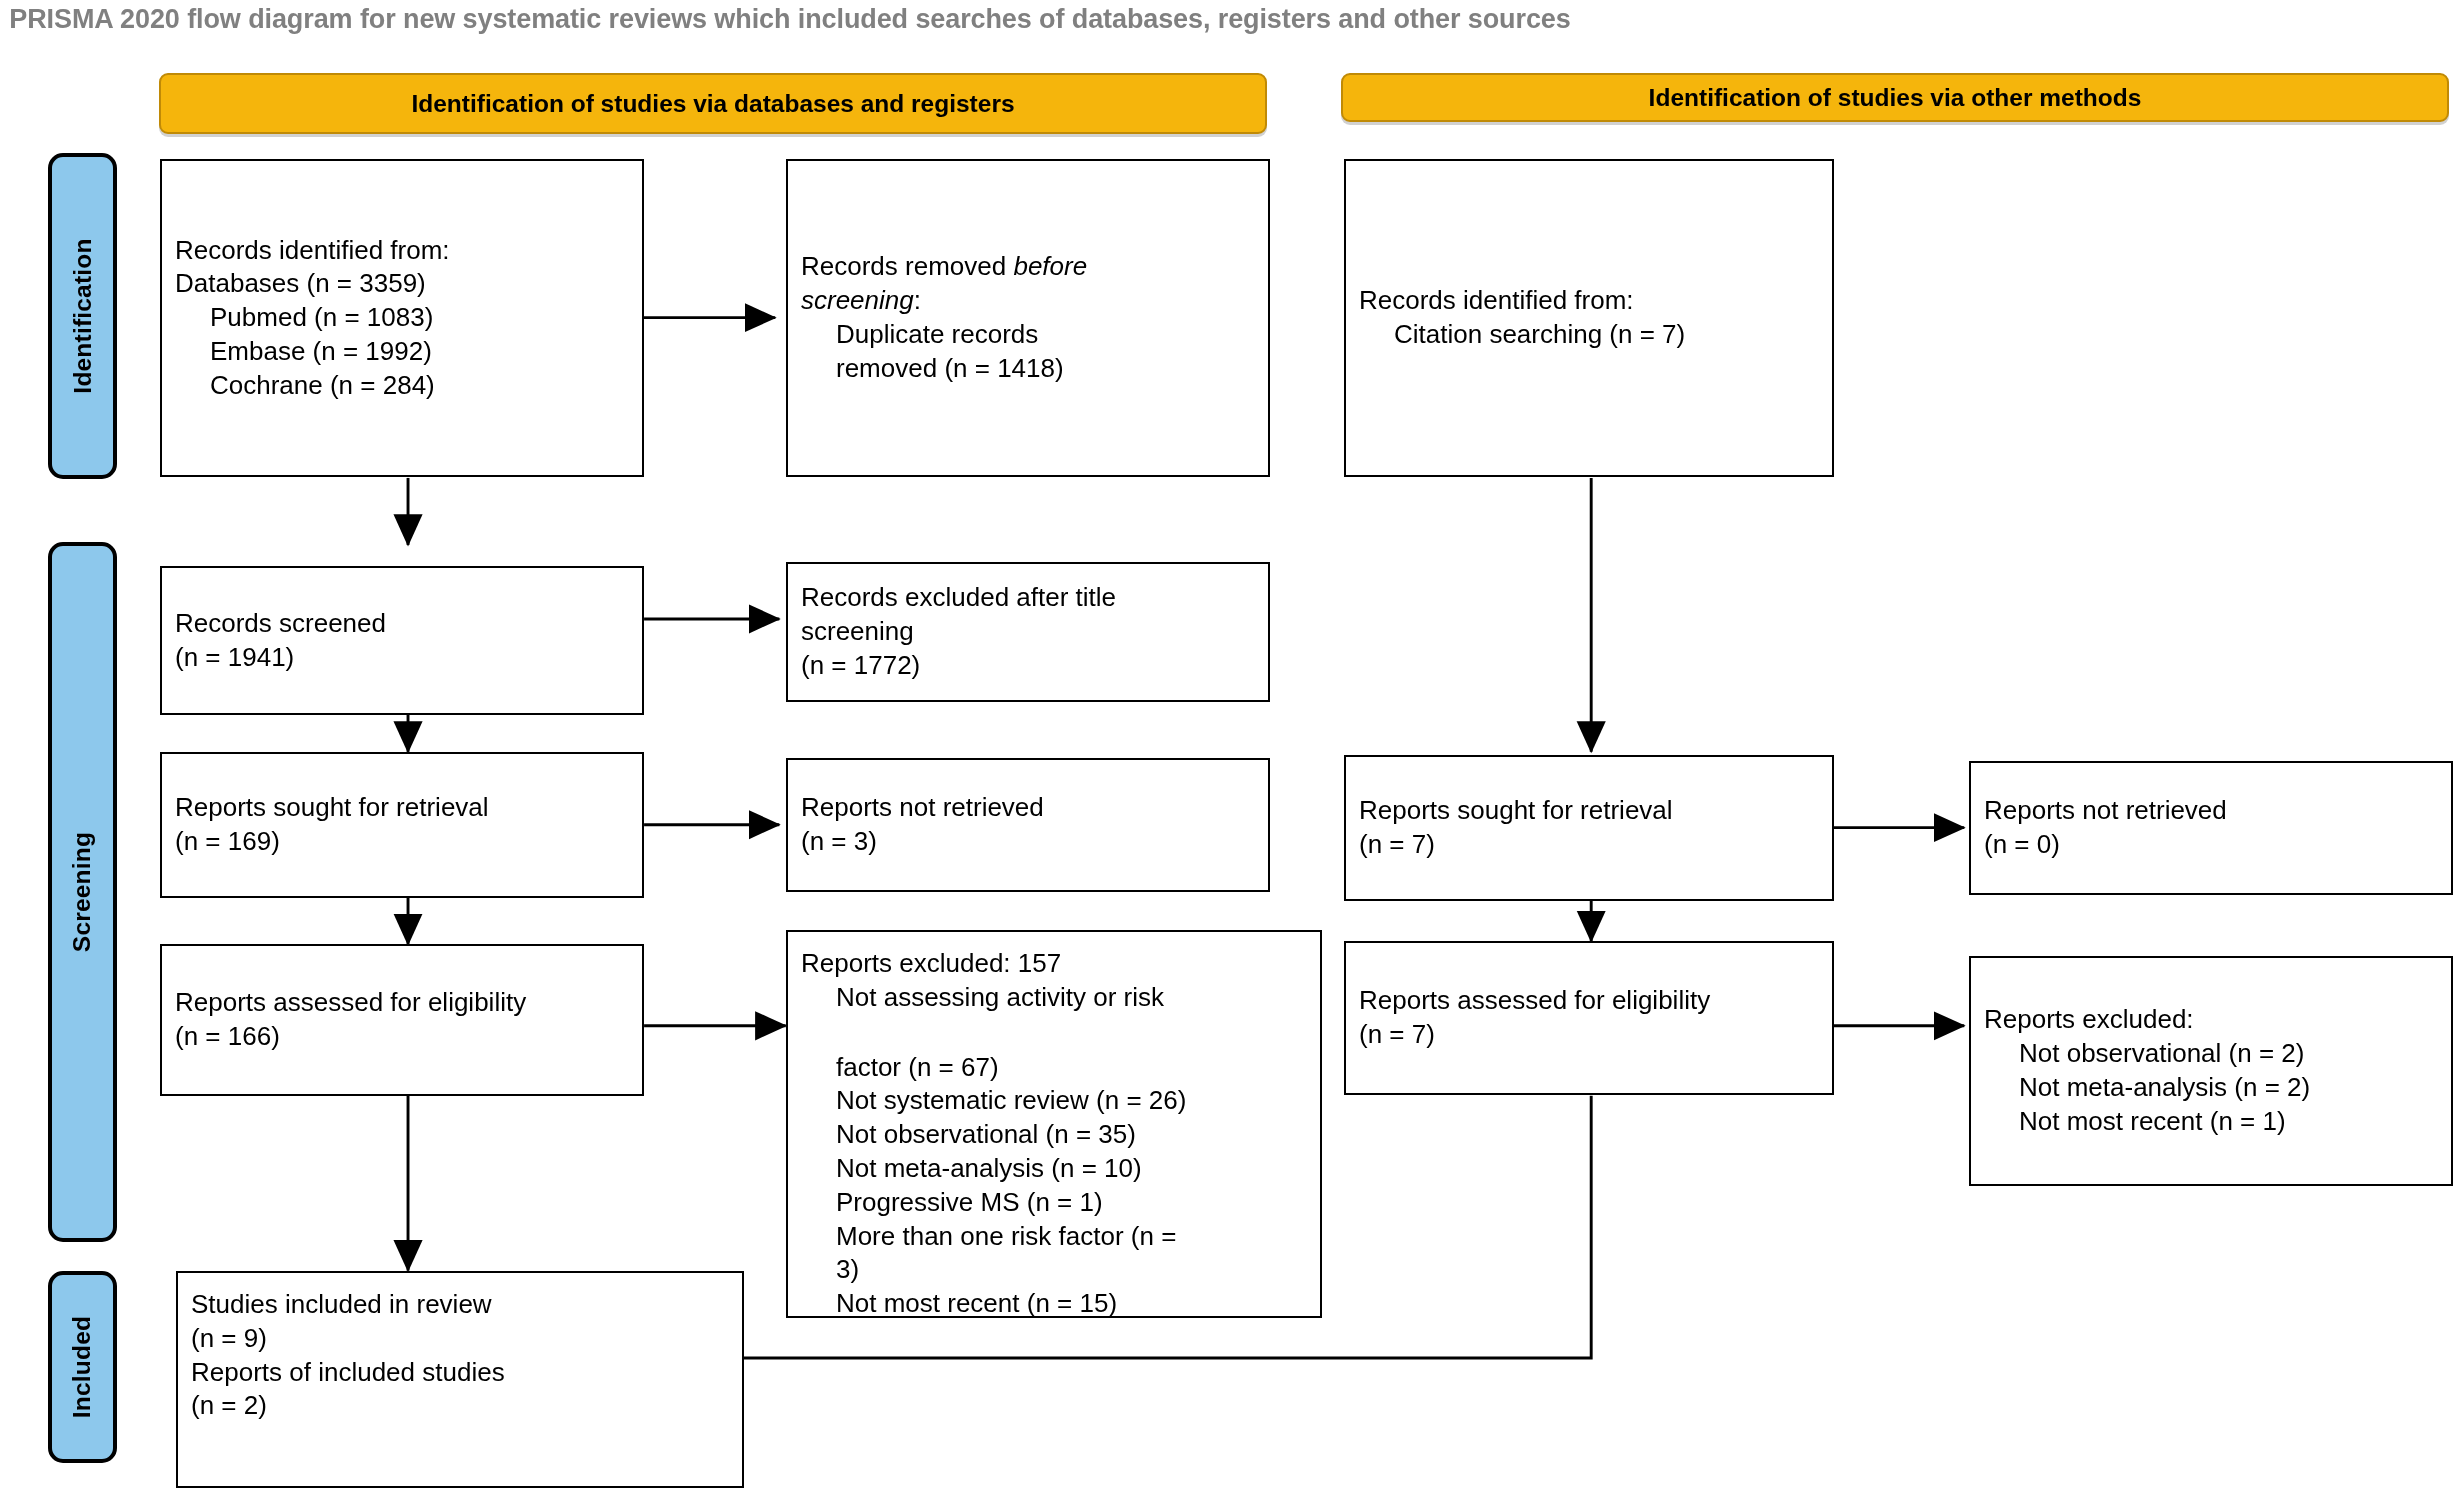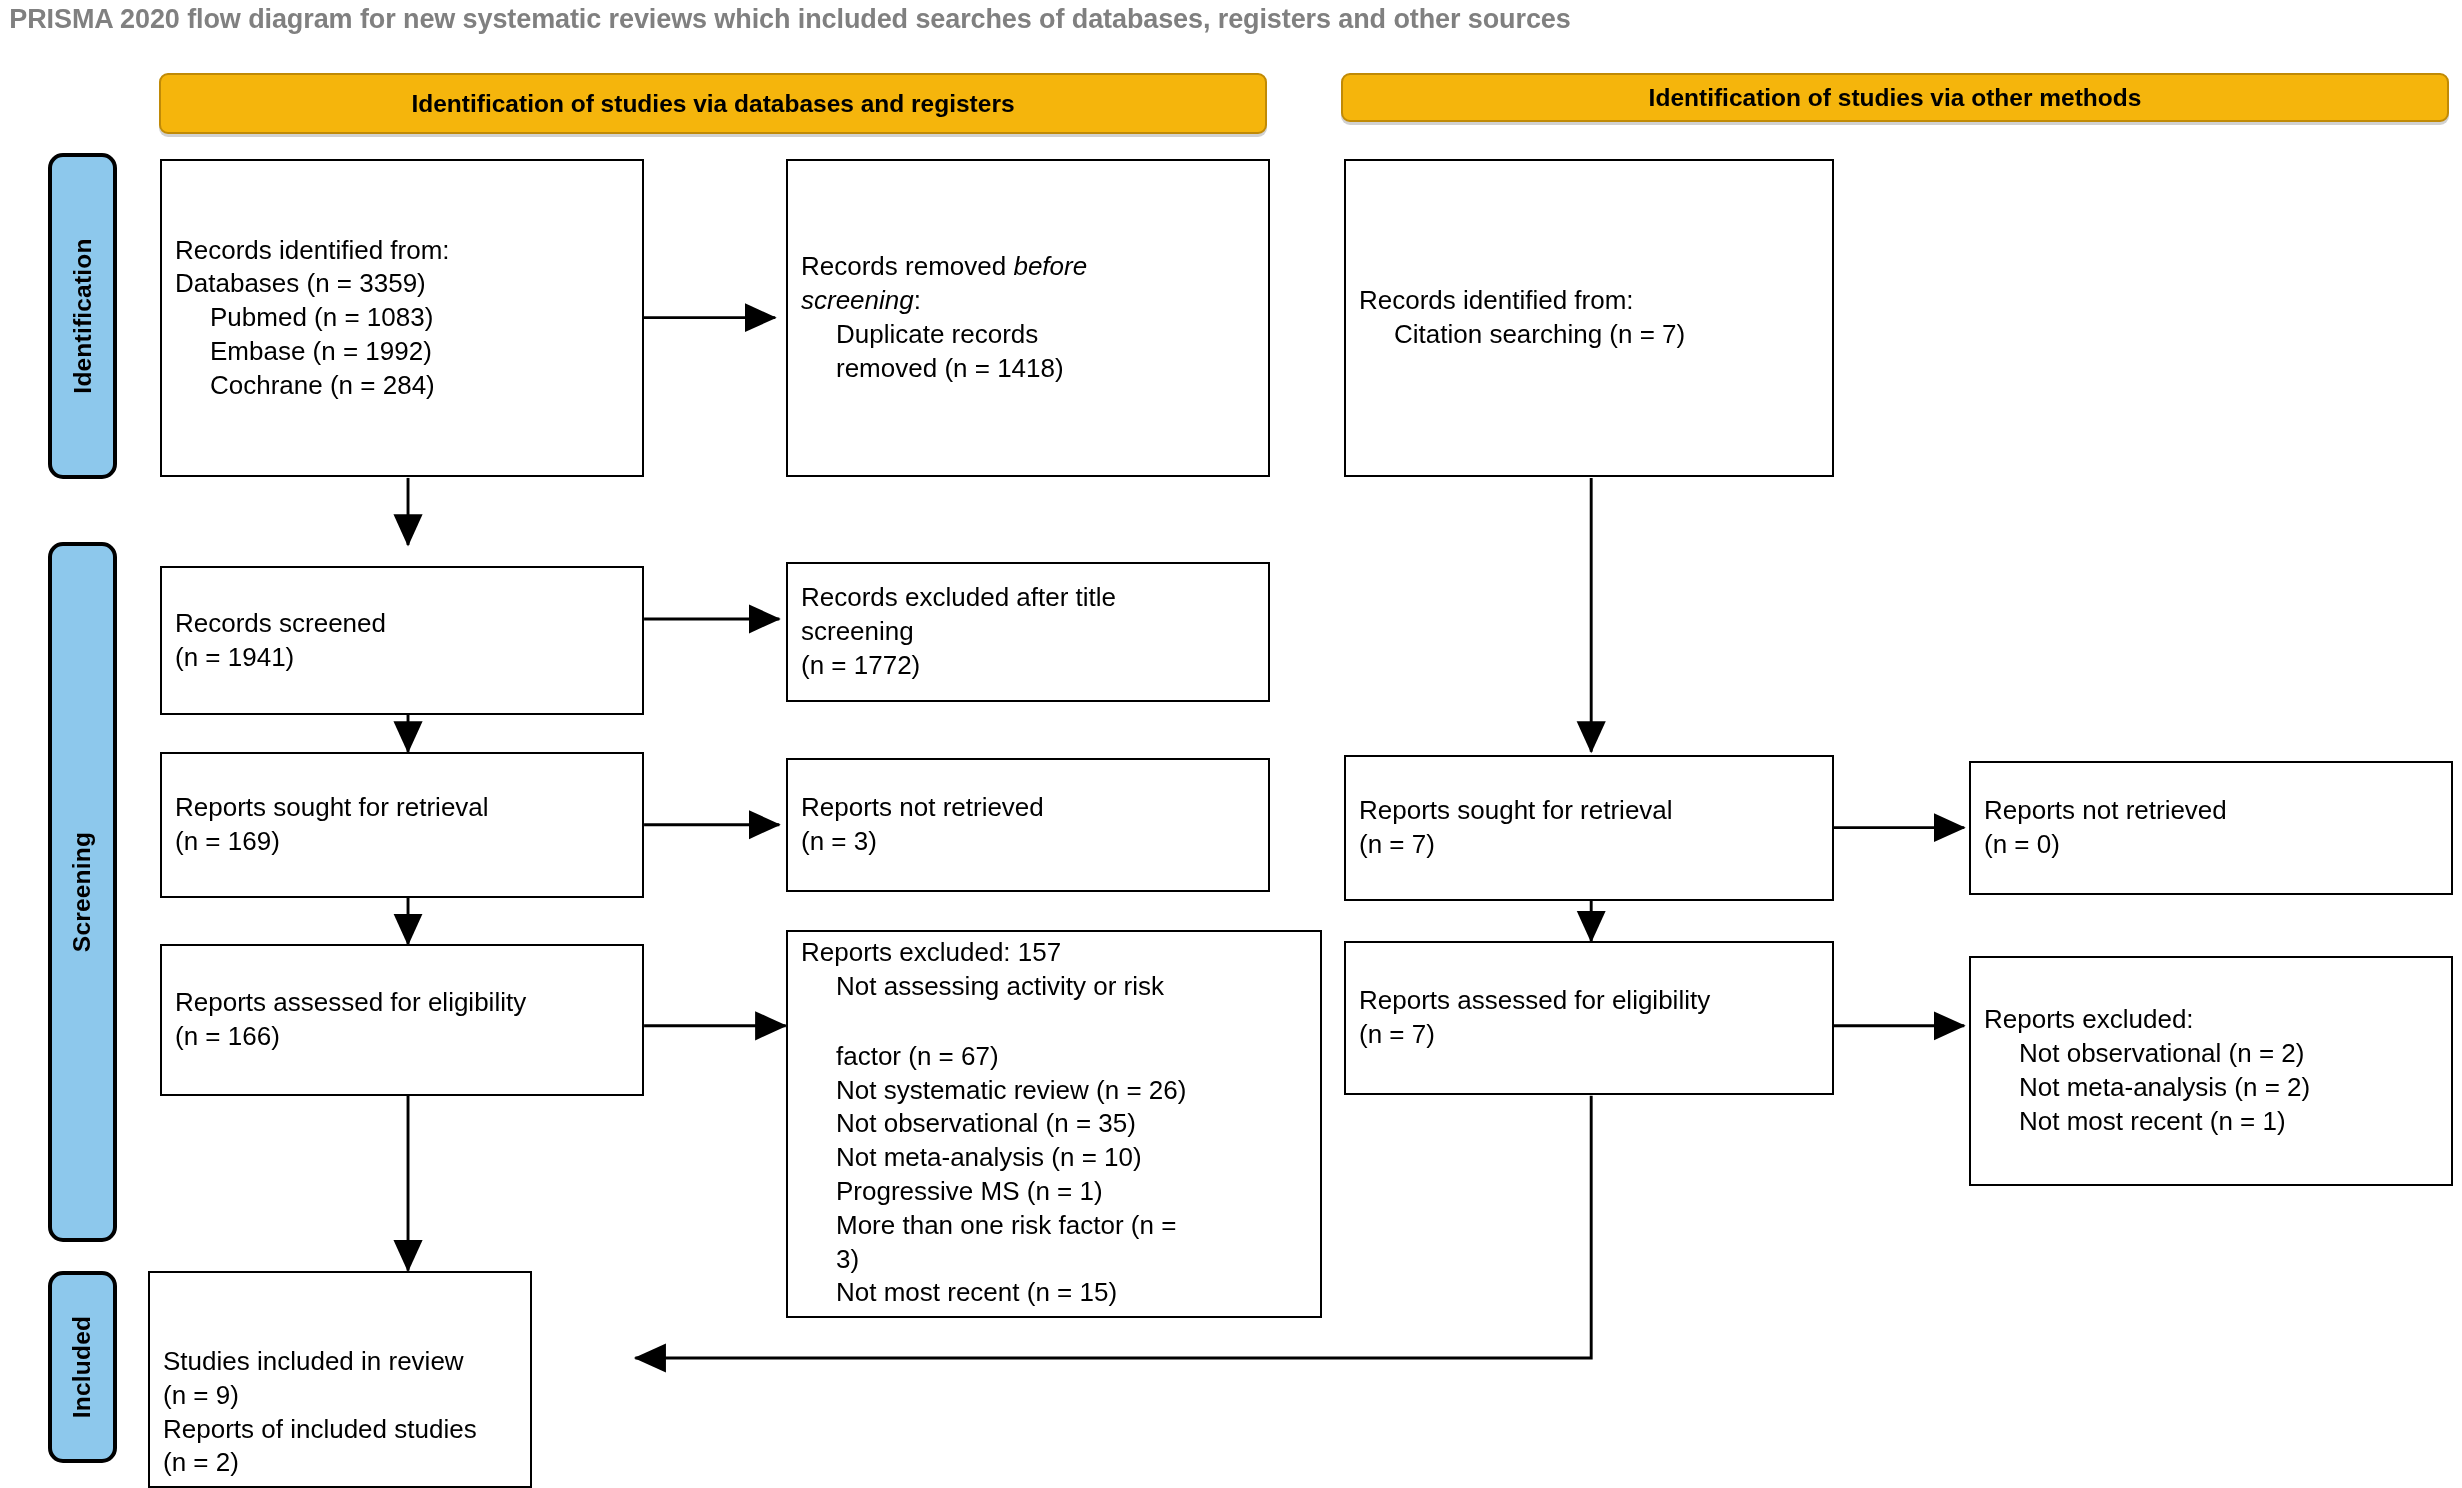--- a/index.html
+++ b/index.html
@@ -69,21 +69,21 @@
   .box{
     position:absolute;
     background:#ffffff;
     border:2.9px solid #000000;
     box-sizing:border-box;
     display:flex;
     flex-direction:column;
     justify-content:center;
     padding:5.8px 13px;
   }
-  .box.top-align{ justify-content:flex-end; padding-top:24px; }
+  .box.top-align{ justify-content:flex-start; padding-top:15px; }
   .line{
     font-size:26px;
     line-height:1.30;
     color:#000000;
     white-space:pre-wrap;
   }
   .line.ind1{ padding-left:35px; }
 
   
   #connectors{
@@ -230,21 +230,21 @@
     <div class="line">(n = 7)</div>
   </div>
 
   <div class="box" style="left:1969px;top:956px;width:484px;height:230px;">
     <div class="line">Reports excluded:</div>
     <div class="line ind1">Not observational (n = 2)</div>
     <div class="line ind1">Not meta-analysis (n = 2)</div>
     <div class="line ind1">Not most recent (n = 1)</div>
   </div>
 
-  <div class="box top-align" style="left:148px;top:1271px;width:384px;height:217px;">
+  <div class="box top-align" style="left:176px;top:1271px;width:568px;height:217px;">
     <div class="line">Studies included in review</div>
     <div class="line">(n = 9)</div>
     <div class="line">Reports of included studies</div>
     <div class="line">(n = 2)</div>
   </div>
 
 </div>
 
 
 </body></html>

